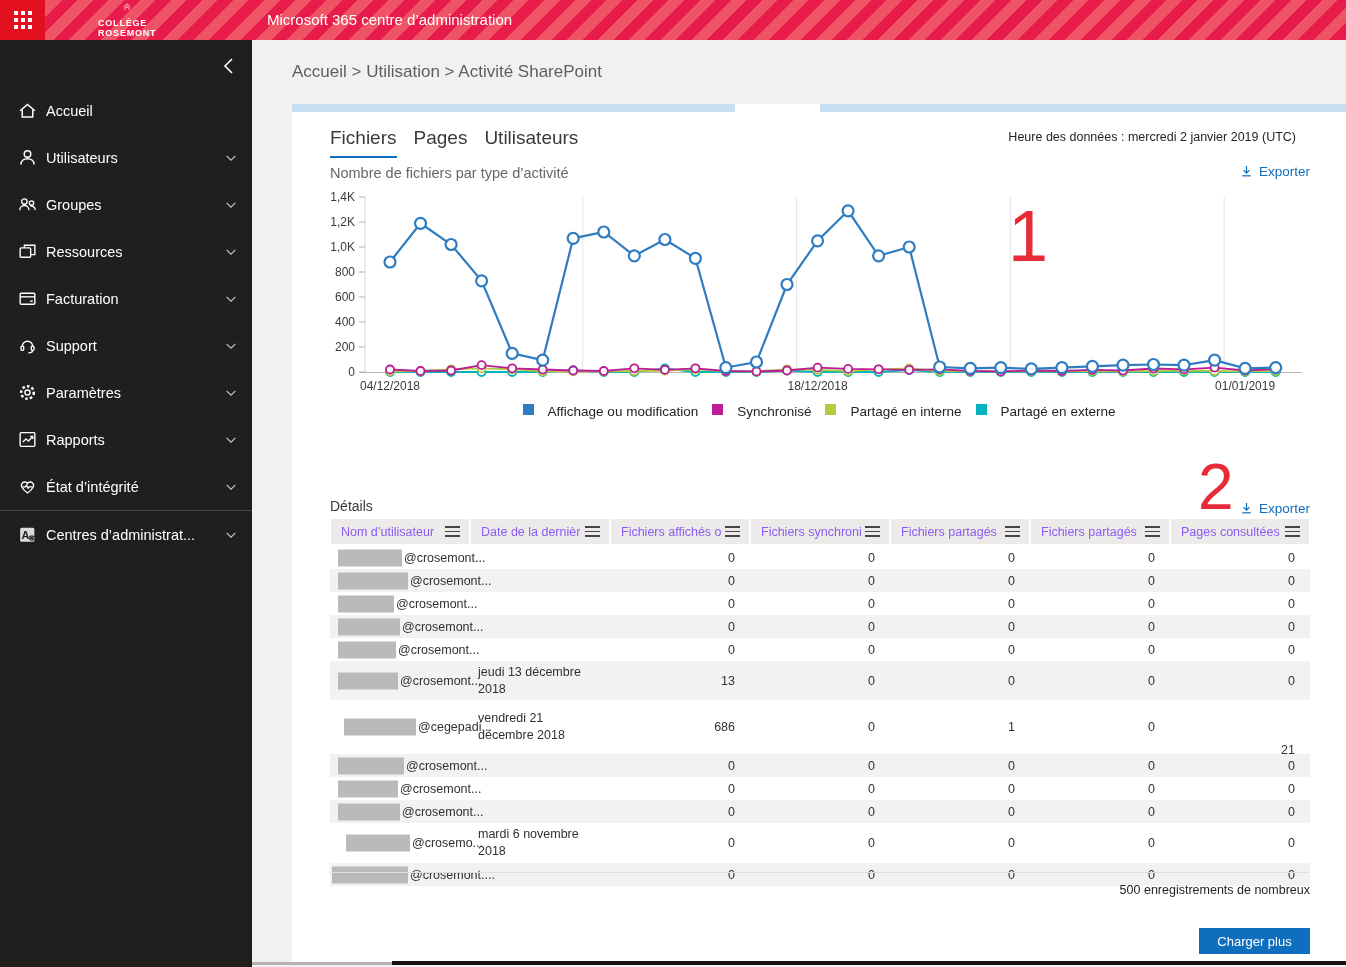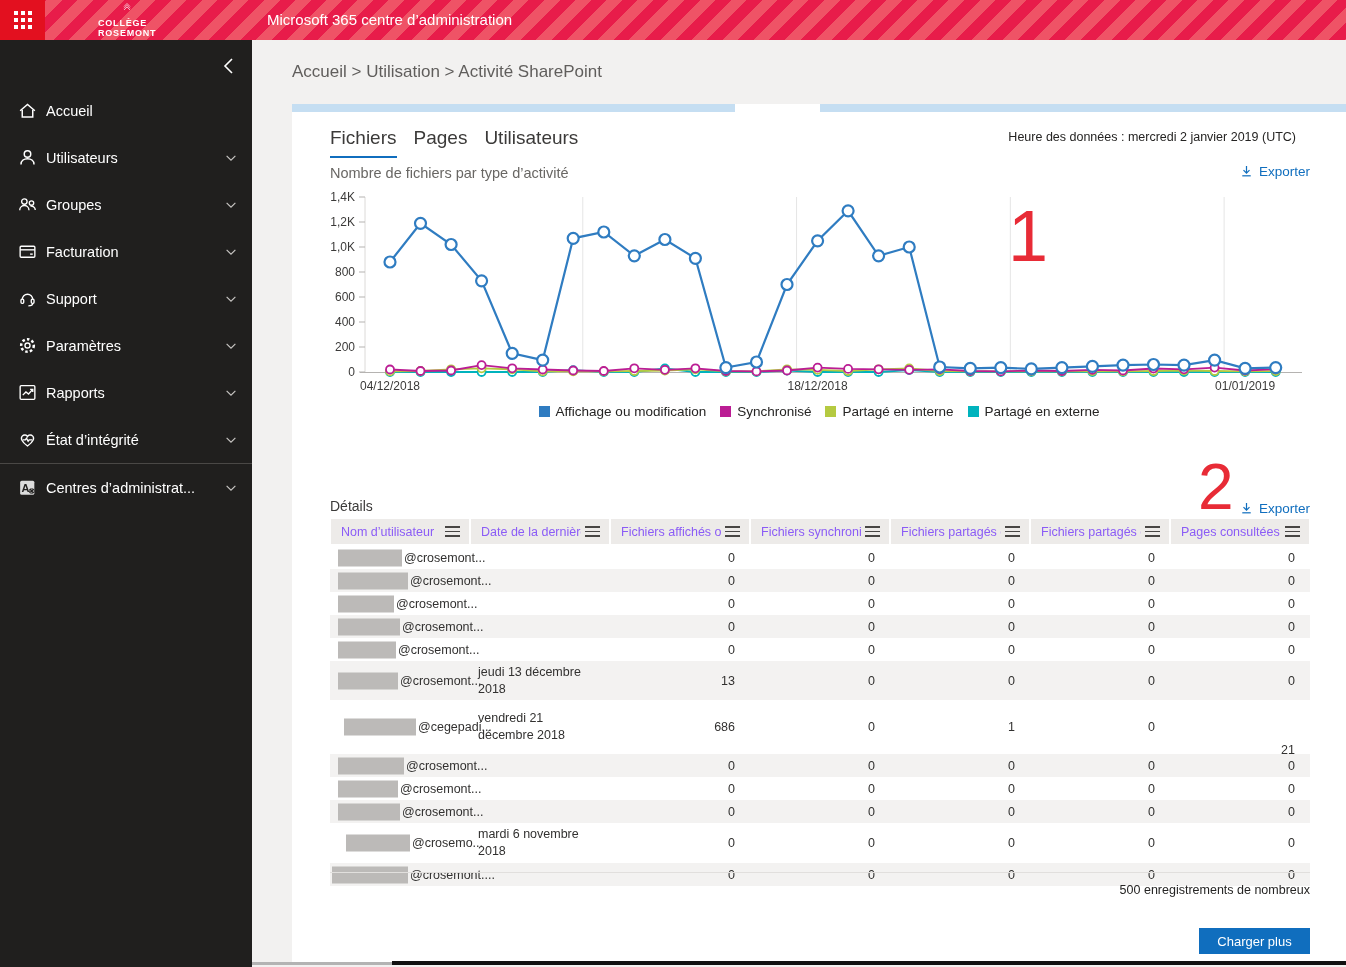--- a/index.html
+++ b/index.html
@@ -45,21 +45,21 @@
   #chart-title { left:330px; top:165px; font-size:14.5px; color:#696764; }
   .export-link { display:flex; align-items:center; gap:5px; color:#106ebe; font-size:13.5px; cursor:pointer; }
   #export-chart { right:36px; top:164px; }
   #export-table { right:36px; top:501px; }
 
   
   #chart-wrap { left:292px; top:188px; width:1054px; height:216px; }
   #chart-wrap svg { width:100%; height:100%; }
   .ax { font-size:12px; fill:#3b3a39; font-family:"Liberation Sans",sans-serif; }
   #legend { left:292px; top:404px; width:1054px; display:flex; justify-content:center; gap:14px; }
-  .leg-item { display:flex; align-items:center; gap:6px; font-size:13.5px; color:#252423; }
+  .leg-item { display:flex; align-items:flex-start; gap:14px; font-size:13.5px; color:#252423; }
   .leg-sw { width:11px; height:11px; display:inline-block; }
 
   
   .annotation { color:#e82b36; font-weight:300; line-height:1; }
   #annotation-1 { left:1008px; top:200px; font-size:72px; }
   #annotation-2 { left:1198px; top:455px; font-size:64px; }
 
   
   #details-title { left:330px; top:498px; font-size:14px; color:#3b3a39; }
   #table { left:330px; top:519px; width:980px; }
@@ -153,20 +153,32 @@
       <li class="nav-item">
         <span class="ic"><svg viewBox="0 0 20 20">
             <g fill="none" stroke="#fff" stroke-width="1.3">
               <circle cx="7" cy="7.2" r="2.6"></circle>
               <path d="M2.6 15.4 C2.6 12.4 5 11 7 11 C9 11 11.4 12.4 11.4 15.4"></path>
               <circle cx="13.8" cy="8.6" r="2.1"></circle>
               <path d="M12.8 11.5 C15.2 11.3 17.4 12.8 17.4 15.2"></path>
             </g>
           </svg></span>
         <span class="lbl">Groupes</span>
+        <span class="chev"><svg viewBox="0 0 16 16">
+            <path d="M3 5.5 L8 10.5 L13 5.5" fill="none" stroke="#c8c6c4" stroke-width="1.3"></path>
+          </svg></span>
+      </li>
+      <li class="nav-item">
+        <span class="ic"><svg viewBox="0 0 20 20">
+            <g fill="none" stroke="#fff" stroke-width="1.3">
+              <rect x="3" y="6.5" width="10" height="9" rx="1"></rect>
+              <path d="M7 6.5 V4 H17 V13 H13"></path>
+            </g>
+          </svg></span>
+        <span class="lbl">Ressources</span>
         <span class="chev"><svg viewBox="0 0 16 16">
             <path d="M3 5.5 L8 10.5 L13 5.5" fill="none" stroke="#c8c6c4" stroke-width="1.3"></path>
           </svg></span>
       </li>
       <li class="nav-item">
         <span class="ic"><svg viewBox="0 0 20 20">
             <g fill="none" stroke="#fff" stroke-width="1.3">
               <rect x="3" y="5" width="14" height="10.5" rx="1"></rect>
               <path d="M3 8.4 H17"></path>
               <path d="M12.5 12.5 H15"></path>

